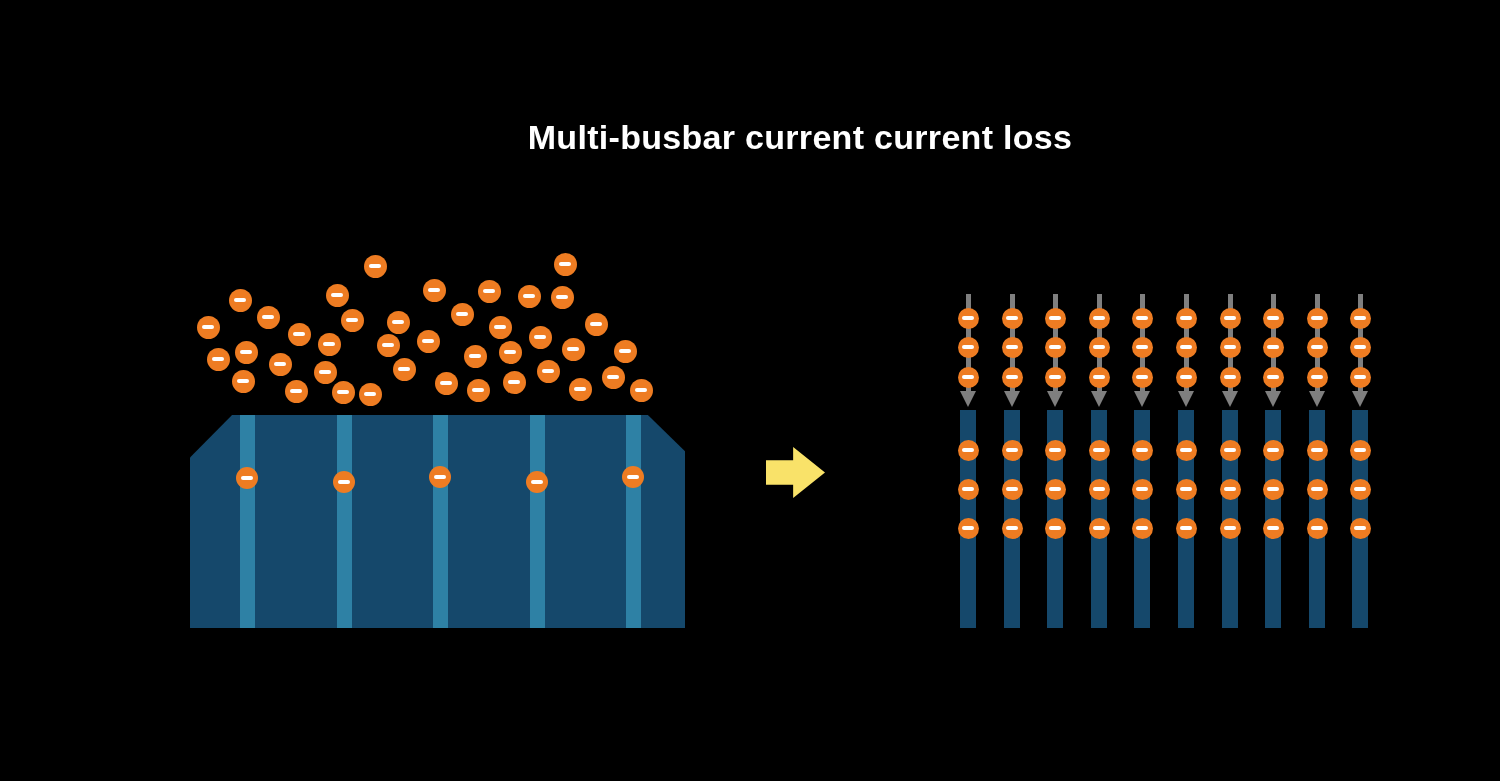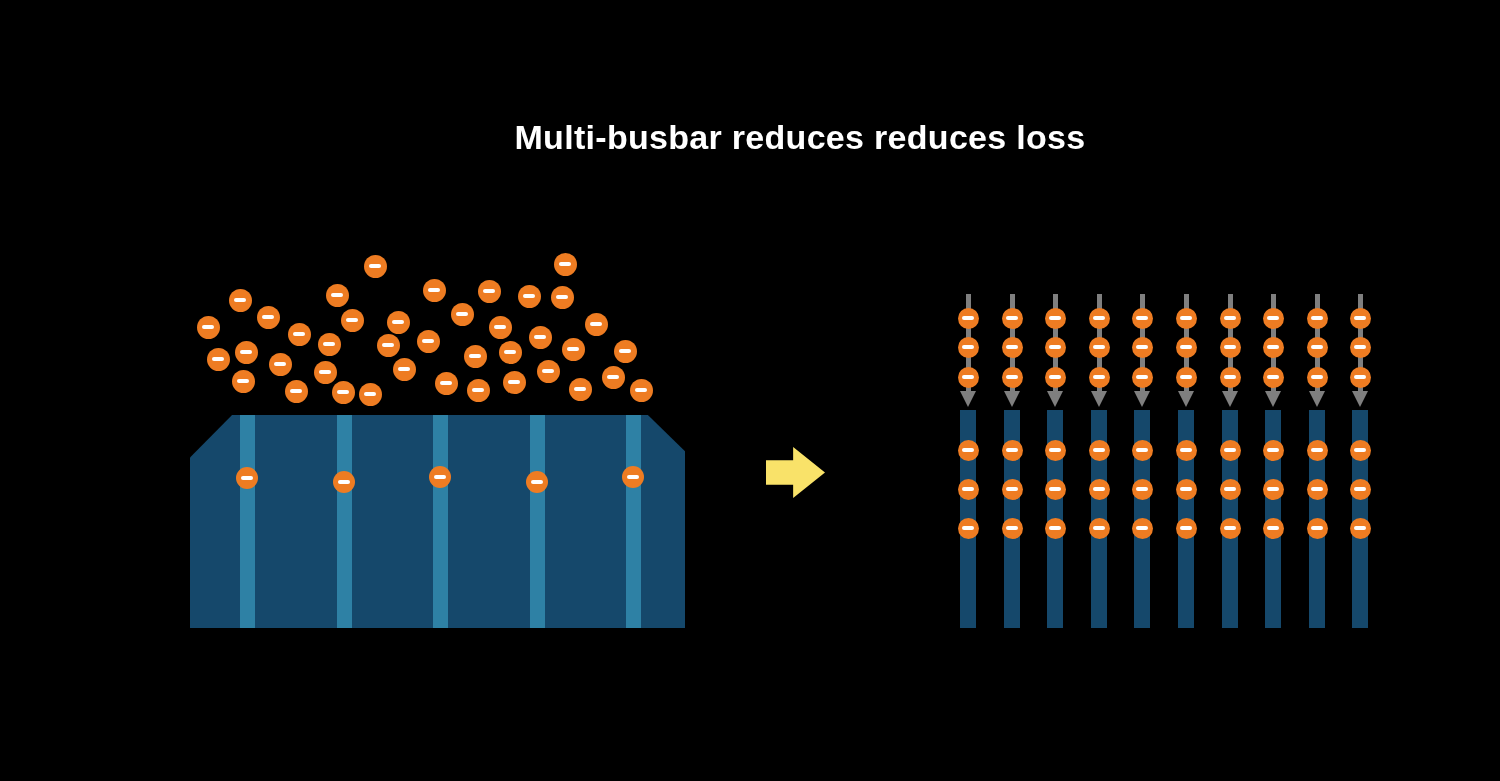--- a/index.html
+++ b/index.html
@@ -78,21 +78,21 @@
   .transition-arrow {
     position: absolute;
     background: var(--transition-arrow, #f9e269);
     clip-path: polygon(0 26%, 46% 26%, 46% 0, 100% 50%, 46% 100%, 46% 74%, 0 74%);
   }
 </style>
 </head>
 <body>
 
 <div class="canvas" id="canvas" style="--background: #000000; --title: #ffffff; --cell-body: #15486b; --busbar-stripe: #2e81a5; --electron: #ee7c22; --electron-minus: #ffffff; --transition-arrow: #f9e269; --flow-arrow: #7f7f7f;">
-  <div class="title">Multi-busbar reduces reduces loss</div>
+  <div class="title">Multi-busbar current current loss</div>
 
   <div class="cell-body" id="cell-body" style="left: 190px; top: 415px; width: 495px; height: 213px;">
       <div class="stripe" style="left: 49.5px; width: 15px;"></div>
       <div class="stripe" style="left: 146.5px; width: 15px;"></div>
       <div class="stripe" style="left: 242.5px; width: 15px;"></div>
       <div class="stripe" style="left: 339.5px; width: 15px;"></div>
       <div class="stripe" style="left: 435.5px; width: 15px;"></div>
     </div>
   <div class="layer" id="scatter-layer">
       <div class="electron" style="left: 363.5px; top: 254.5px; width: 23px; height: 23px;"></div>

